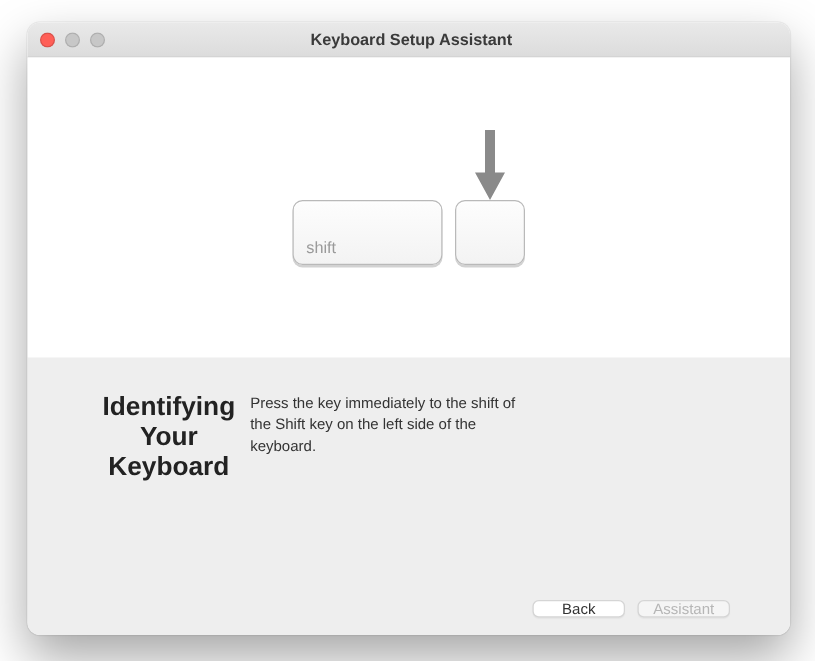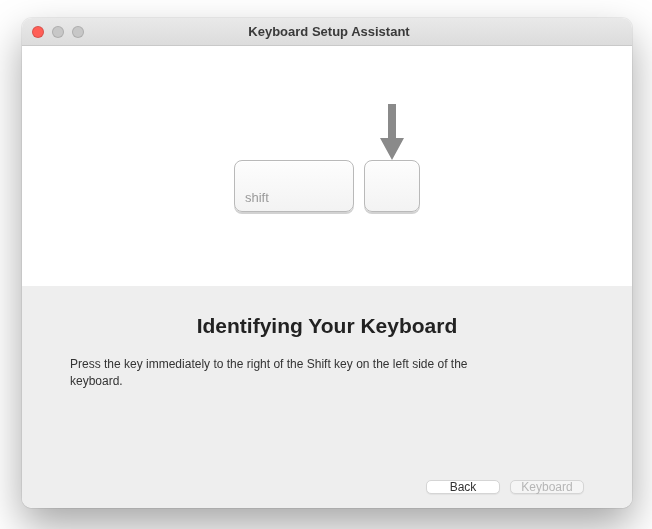--- a/index.html
+++ b/index.html
@@ -80,21 +80,21 @@
       right: 14px;
       top: -56px;
       width: 28px;
       height: 62px;
     }
     .arrow svg { width: 100%; height: 100%; }
     .lower {
       flex: 1;
       background: #eeeeee;
       display: flex;
-      flex-direction: column;
+      flex-direction: row;
       padding: 28px 48px 14px 48px;
       position: relative;
     }
     .heading {
       font-size: 21px;
       font-weight: 700;
       color: #222;
       text-align: center;
       margin-bottom: 18px;
     }
@@ -151,21 +151,21 @@
       <div class="arrow">
         <svg viewBox="0 0 28 62">
           <path d="M10 0 H18 V34 H26 L14 56 L2 34 H10 Z" fill="#8a8a8a"></path>
         </svg>
       </div>
     </div>
   </div>
 
   <div class="lower">
     <div class="heading">Identifying Your Keyboard</div>
-    <p class="para">Press the key immediately to the right of the Shift key on the left side of the keyboard.</p>
+    <p class="para">Press the key immediately to the shift of the Shift key on the left side of the keyboard.</p>
 
     <div class="footer">
       <div class="btn">Back</div>
-      <div class="btn disabled">Keyboard</div>
+      <div class="btn disabled">Assistant</div>
     </div>
   </div>
 
 </div>
 
 </body></html>

